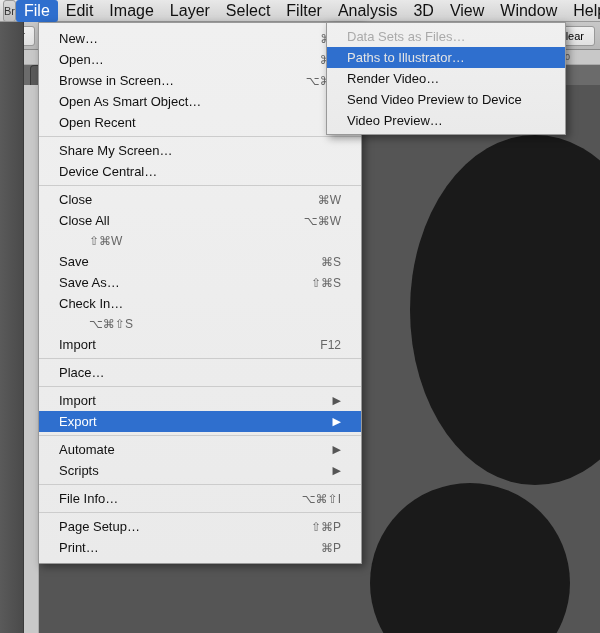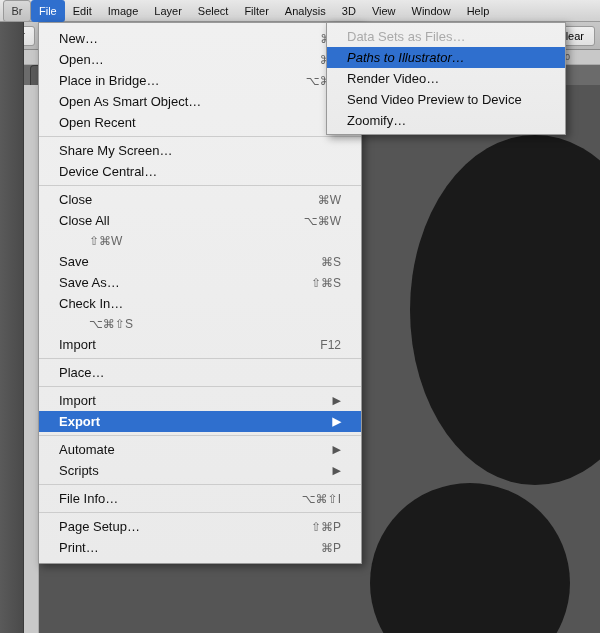--- a/index.html
+++ b/index.html
@@ -23,21 +23,21 @@
       background: linear-gradient(to bottom, #e8e8e8, #d0d0d0);
       border-bottom: 1px solid #999;
       display: flex;
       align-items: center;
       z-index: 100;
     }
     .menu-bar-item {
       padding: 0 8px;
       height: 22px;
       line-height: 22px;
-      font-size: 11px;
+      font-size: 16px;
       color: #111;
       cursor: pointer;
       white-space: nowrap;
     }
     .menu-bar-item.active {
       background: #2f6fce;
       color: white;
       border-radius: 3px;
     }
     .menu-bar-item:first-child {
@@ -229,21 +229,20 @@
       color: #111;
       cursor: pointer;
       display: flex;
       align-items: center;
       justify-content: space-between;
       white-space: nowrap;
     }
     .menu-item.active {
       background: #2f6fce;
       color: white;
-      font-weight: bold;
     }
     .menu-item .shortcut {
       color: #666;
       font-size: 12px;
       margin-left: 30px;
     }
     .menu-item .arrow {
       font-size: 11px;
       color: #555;
     }
@@ -270,22 +269,21 @@
     }
     .submenu-item {
       padding: 3px 20px;
       font-size: 13px;
       color: #111;
       cursor: pointer;
       white-space: nowrap;
     }
     .submenu-item.active {
       background: #2f6fce;
-      color: #000000;
-      font-style: italic;
+      color: #e5e5e5;
     }
     .submenu-item.disabled {
       color: #aaa;
     }
 
     
     .left-ruler {
       position: absolute;
       top: 85px;
       left: 24px;
@@ -362,21 +360,21 @@
     <span>New…</span>
     <span class="shortcut">⌘N</span>
   </div>
 
   <div class="menu-item">
     <span>Open…</span>
     <span class="shortcut">⌘O</span>
   </div>
 
   <div class="menu-item">
-    <span>Place in Bridge…</span>
+    <span>Browse in Screen…</span>
     <span class="shortcut">⌥⌘O</span>
   </div>
 
   <div class="menu-item">
     <span>Open As Smart Object…</span>
   </div>
 
   <div class="menu-item">
     <span>Open Recent</span>
     <span class="arrow">▶</span>
@@ -493,17 +491,17 @@
   </div>
 
   <div class="submenu-item">
     <span>Render Video…</span>
   </div>
 
   <div class="submenu-item">
     <span>Send Video Preview to Device</span>
   </div>
 
-
   <div class="submenu-item">
-    <span>Zoomify…</span>
-  </div>
+    <span>Video Preview…</span>
+  </div>
+
 </div>
 
 </body></html>

